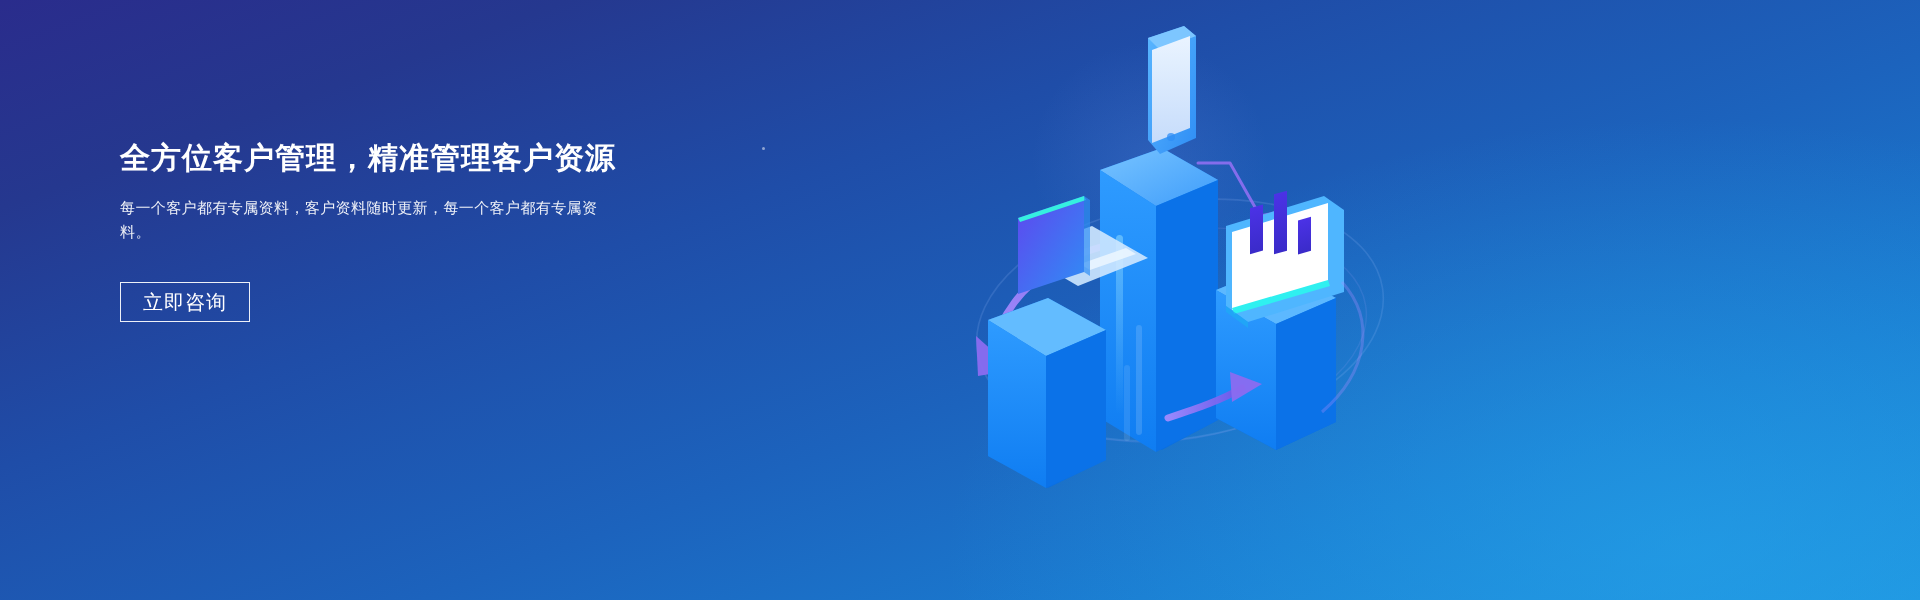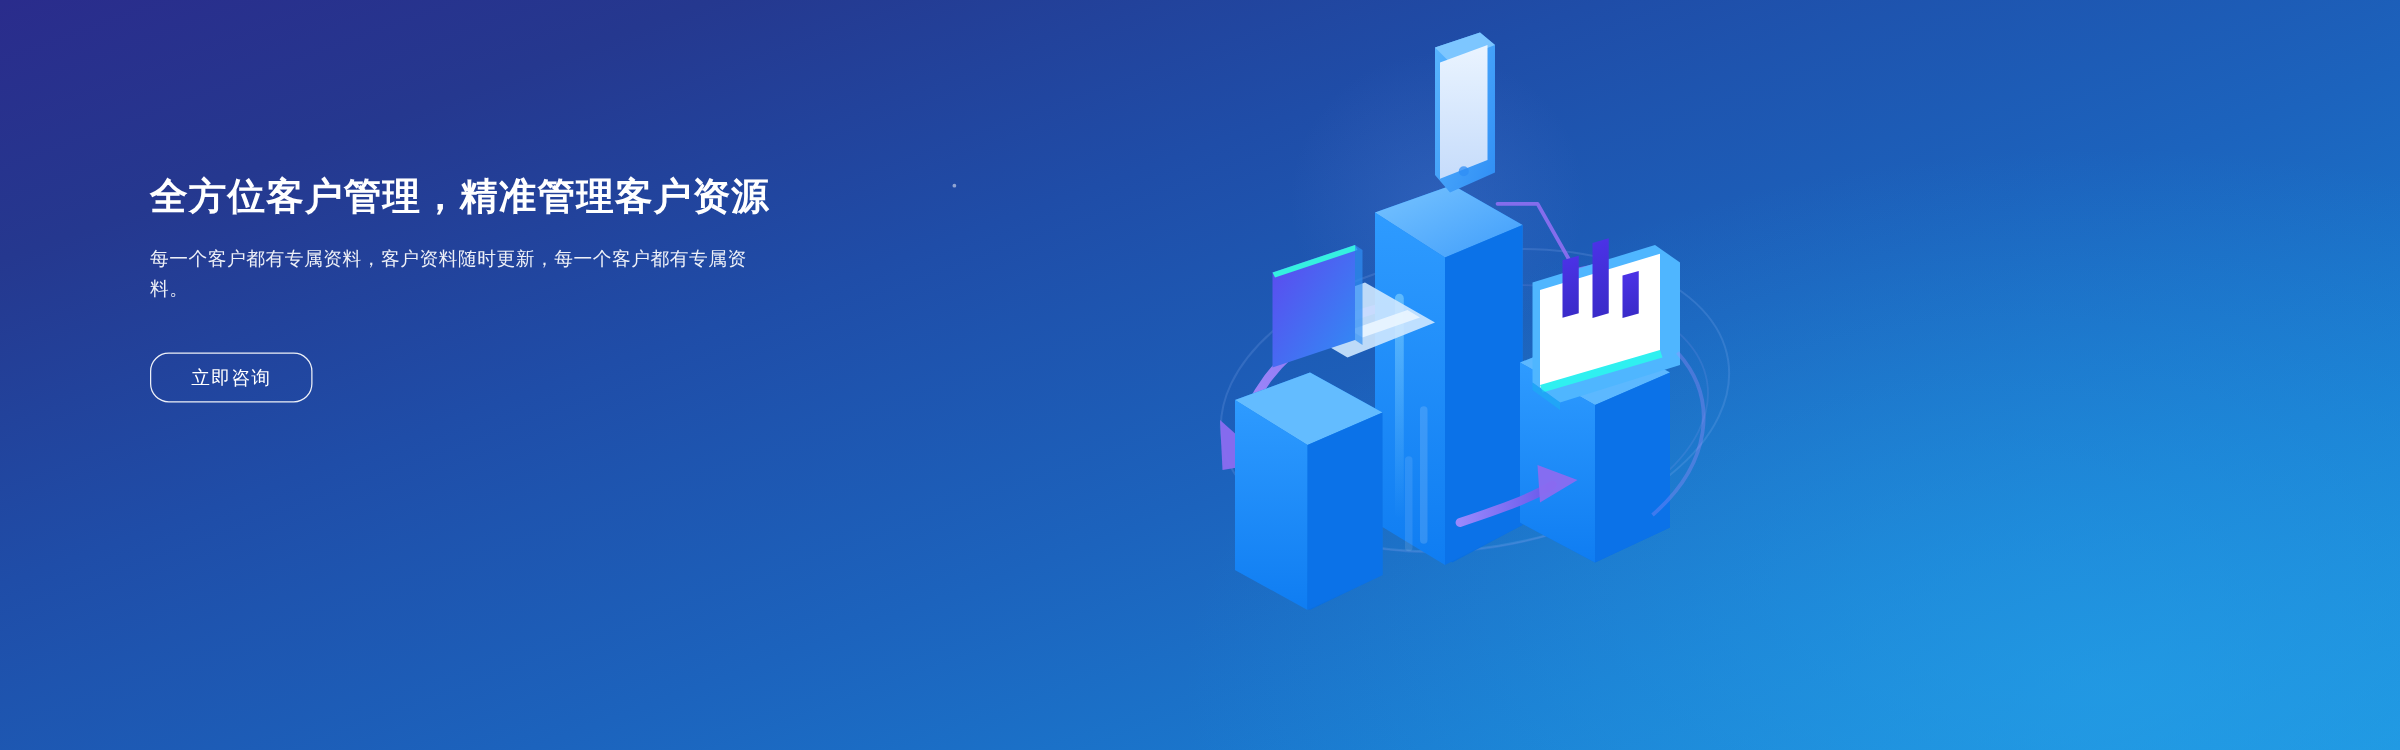--- a/index.html
+++ b/index.html
@@ -28,22 +28,22 @@
     font-size:30px;font-weight:bold;color:#ffffff;letter-spacing:1px;
     line-height:40px;margin:0 0 18px 0;white-space:nowrap;
   }
   #subcopy{
     font-size:15px;line-height:24px;color:rgba(255,255,255,.92);
     margin:0;width:480px;letter-spacing:.4px;
   }
   #cta{
     display:inline-flex;align-items:center;justify-content:center;
     margin-top:38px;width:130px;height:40px;
-    border:1px solid rgba(255,255,255,.92);border-radius:15px;
-    background:transparent;color:#ffffff;font-size:15px;letter-spacing:1px;
+    border:1px solid rgba(255,255,255,.92);border-radius:0;
+    background:transparent;color:#ffffff;font-size:20px;letter-spacing:1px;
     cursor:pointer;font-family:Liberation Serif, serif;
   }
 
   
   #art{position:absolute;left:930px;top:20px;width:500px;height:560px;}
   #art svg{display:block;width:500px;height:560px;overflow:visible;}
 </style>
 </head>
 <body>
 

